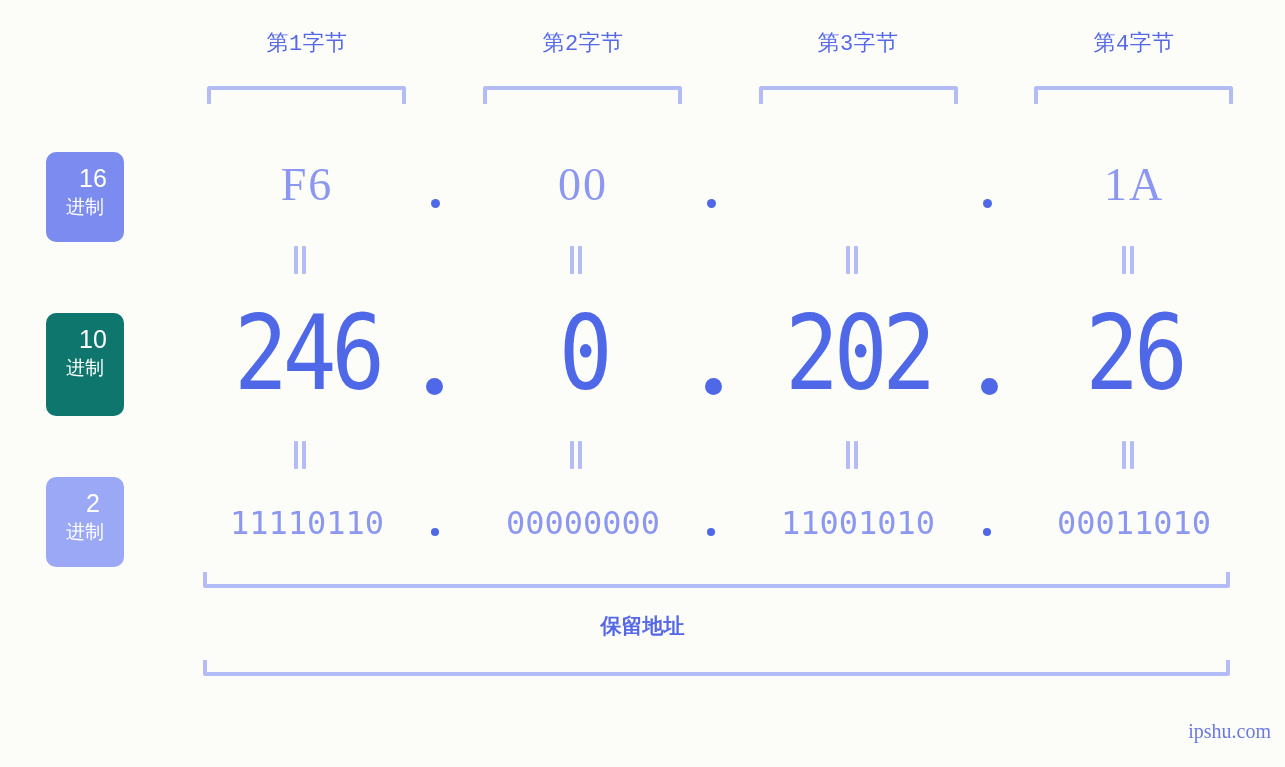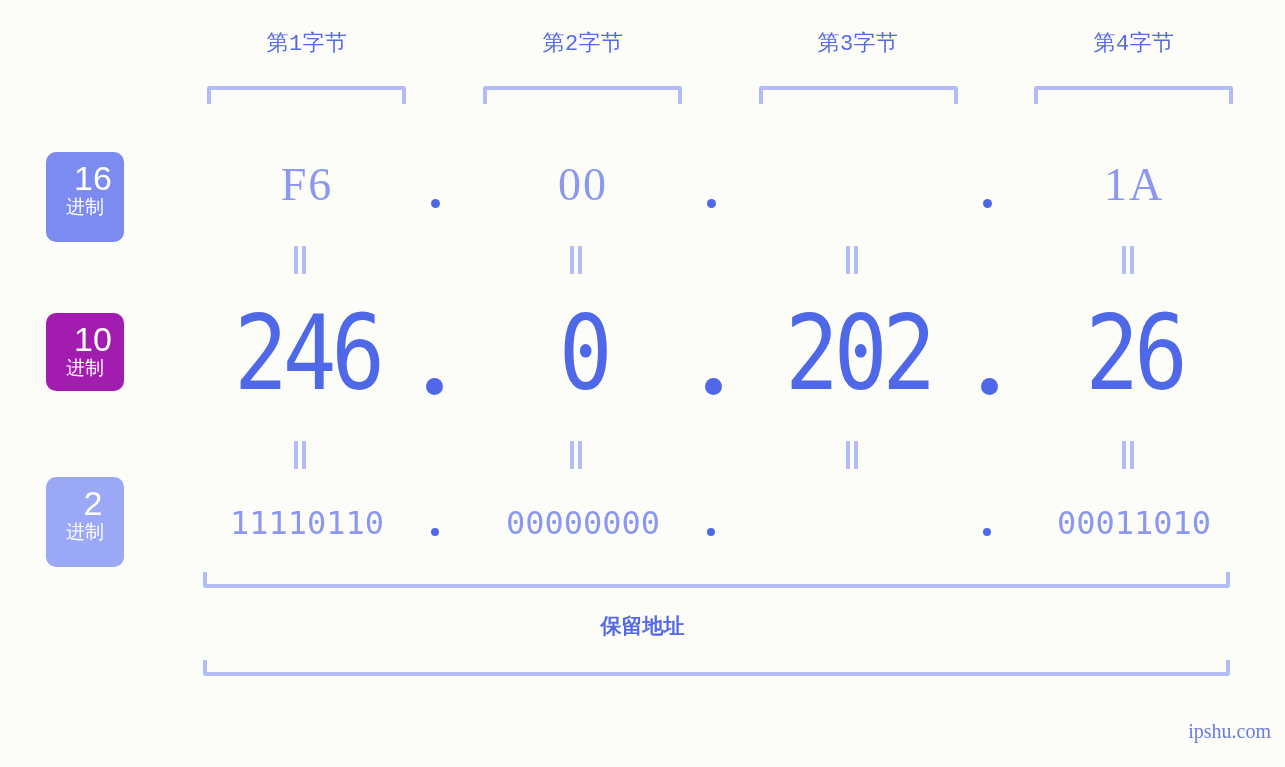--- a/index.html
+++ b/index.html
@@ -51,21 +51,21 @@
     left: 46px;
     width: 78px;
     border-radius: 10px;
     color: #ffffff;
     text-align: center;
     box-sizing: border-box;
     padding-top: 9px;
   }
   .badge .num {
     display: block;
-    font-size: 34px;
+    font-size: 25px;
     line-height: 34px;
     font-weight: 400;
     margin-left: 16px;
   }
   .badge .unit {
     display: block;
     font-size: 19px;
     line-height: 24px;
     font-weight: 400;
     font-family: Liberation Serif, serif;
@@ -180,21 +180,21 @@
 
   <div class="bracket-down" style="left:207px;  top:86px; width:199px;"></div>
   <div class="bracket-down" style="left:483px;  top:86px; width:199px;"></div>
   <div class="bracket-down" style="left:759px;  top:86px; width:199px;"></div>
   <div class="bracket-down" style="left:1034px; top:86px; width:199px;"></div>
 
   <div class="badge" style="top:152px; height:90px; background:#7b8bf0;">
     <span class="num">16</span>
     <span class="unit">进制</span>
   </div>
-  <div class="badge" style="top:313px; height:78px; background:#a21caf;">
+  <div class="badge" style="top:313px; height:103px; background:#0f766e;">
     <span class="num">10</span>
     <span class="unit">进制</span>
   </div>
   <div class="badge" style="top:477px; height:90px; background:#9aa8f5;">
     <span class="num">2</span>
     <span class="unit">进制</span>
   </div>
 
   <div class="val-cell hex-val" style="left:182px; top:157px;">F6</div>
   <div class="val-cell hex-val" style="left:458px; top:157px;">00</div>
@@ -242,20 +242,21 @@
       <i></i>
       <i></i>
     </div>
   <div class="eq" style="left:1121px; top:441px;">
       <i></i>
       <i></i>
     </div>
 
   <div class="val-cell bin-val" style="left:182px; top:503px;">11110110</div>
   <div class="val-cell bin-val" style="left:458px; top:503px;">00000000</div>
+  <div class="val-cell bin-val" style="left:733px; top:503px;">11001010</div>
   <div class="val-cell bin-val" style="left:1009px; top:503px;">00011010</div>
 
   <div class="dot dot-bin" style="left:431px; top:528px;"></div>
   <div class="dot dot-bin" style="left:707px; top:528px;"></div>
   <div class="dot dot-bin" style="left:983px; top:528px;"></div>
 
   <div class="bracket-up" style="left:203px; top:572px; width:1027px;"></div>
   <div class="span-caption" style="top:612px;font-weight:bold;">保留地址</div>
 
   <div class="bracket-up" style="left:203px; top:660px; width:1027px;"></div>

